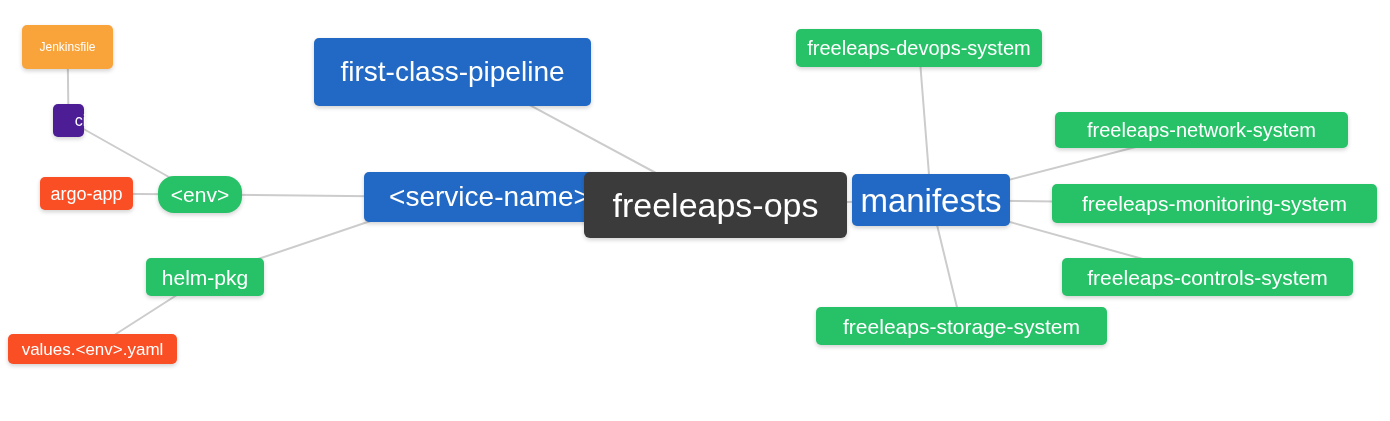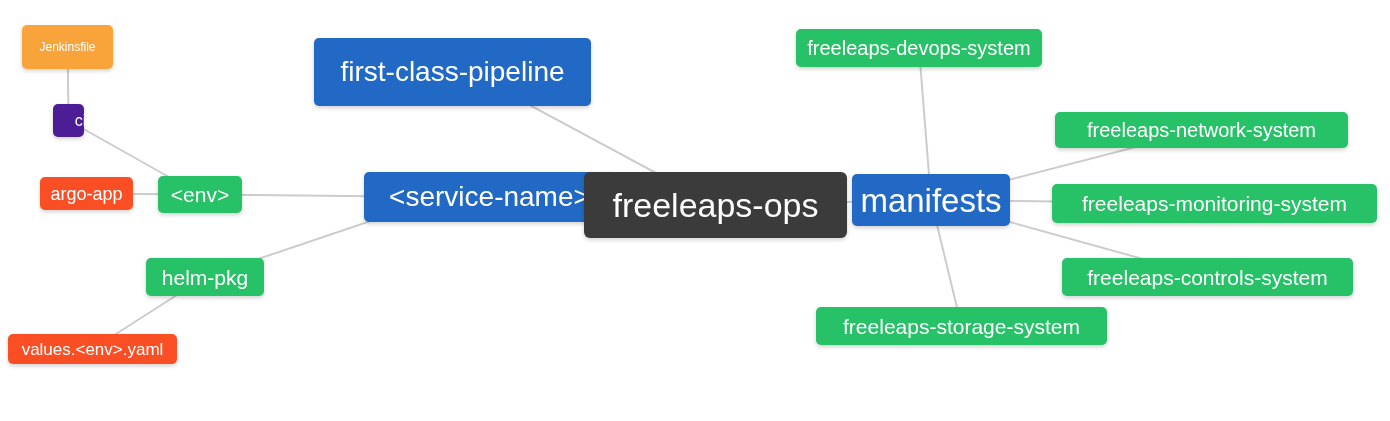--- a/index.html
+++ b/index.html
@@ -63,21 +63,21 @@
       <line x1="931" y1="200" x2="1207.5" y2="277" stroke="#cccccc"></line>
       <line x1="931" y1="200" x2="961.5" y2="326" stroke="#cccccc"></line>
     </svg>
 
   <div class="node" style="left: 22px; top: 25px; width: 91px; height: 44px; font-size: 12px; background: rgb(249, 164, 59);">Jenkinsfile</div>
 
   <div class="node" style="left: 53px; top: 104px; width: 31px; height: 33px; font-size: 16px; background: #4c1d95; padding-left: 24px;">ci</div>
 
   <div class="node" style="left: 30px; top: 177px; width: 93px; height: 33px; font-size: 18px; background: rgb(250, 78, 36); margin-left: 10px;">argo-app</div>
 
-  <div class="node" style="left: 158px; top: 176px; width: 84px; height: 37px; font-size: 21px; background: rgb(39, 194, 104);">&lt;env&gt;</div>
+  <div class="node" style="left: 158px; top: 176px; width: 84px; height: 37px; font-size: 21px; background: rgb(39, 194, 104); border-radius: 16px;">&lt;env&gt;</div>
 
   <div class="node" style="left: 314px; top: 38px; width: 277px; height: 68px; font-size: 28px; background: rgb(33, 105, 196);">first-class-pipeline</div>
 
   <div class="node" style="left: 316px; top: 172px; width: 251px; height: 50px; font-size: 28px; background: rgb(33, 105, 196); margin-left: 48px;">&lt;service-name&gt;</div>
 
   <div class="node" style="left: 146px; top: 258px; width: 118px; height: 38px; font-size: 21px; background: rgb(39, 194, 104);">helm-pkg</div>
 
   <div class="node" style="left: 8px; top: 334px; width: 169px; height: 30px; font-size: 17px; background: rgb(250, 78, 36);">values.&lt;env&gt;.yaml</div>
 
   <div class="node root" style="left: 584px; top: 172px; width: 263px; height: 66px; font-size: 34px; background: rgb(59, 59, 59);">freeleaps-ops</div>

